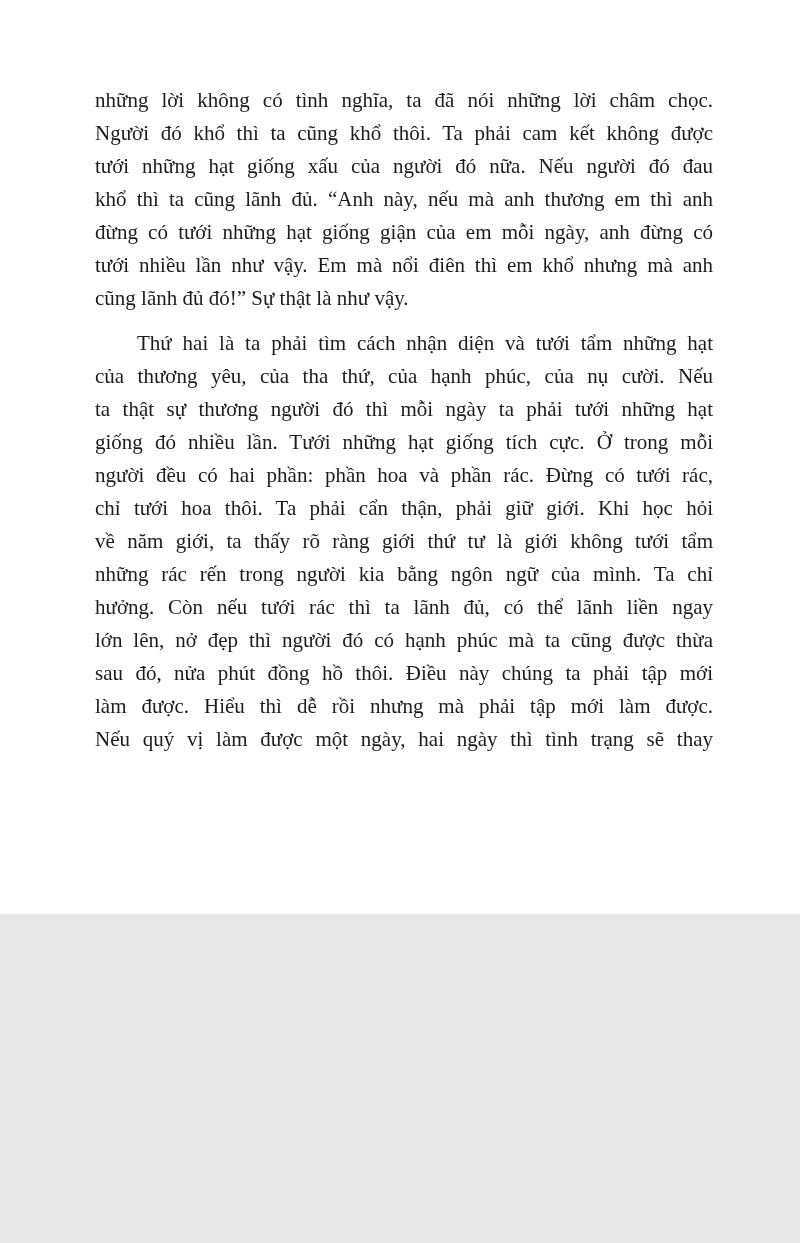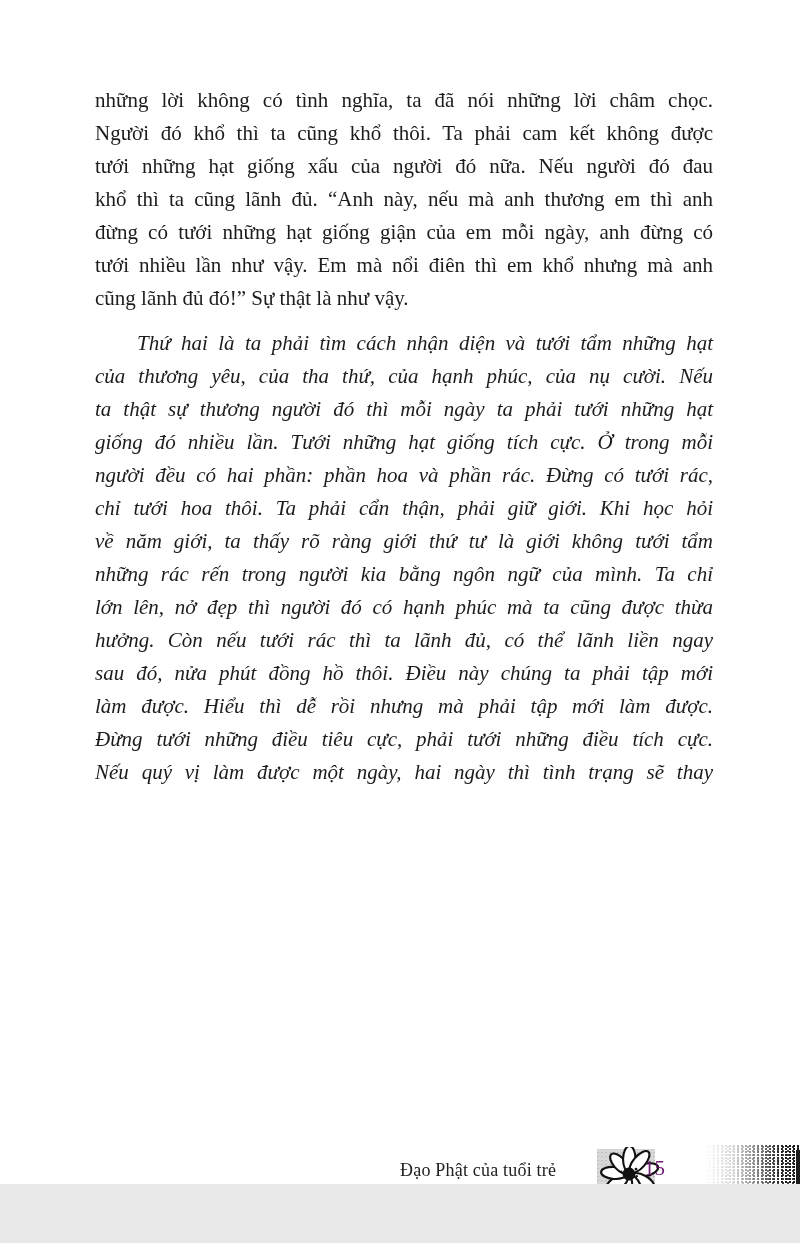--- a/index.html
+++ b/index.html
@@ -1,33 +1,33 @@
 <!DOCTYPE html>
 <html><head>
 <meta charset="utf-8">
 <style>
   * { margin: 0; padding: 0; box-sizing: border-box; }
   html, body { background: #e8e8e8; }
   .page {
     position: relative;
     width: 800px;
-    height: 1184px;
+    height: 914px;
     background: #ffffff;
     overflow: hidden;
     font-family: "Liberation Serif", "DejaVu Serif", serif;
     color: #1c1c1c;
   }
   .text-block {
     position: absolute;
     left: 95px;
     top: 84px;
     width: 618px;
   }
   .paragraph { margin: 0; }
-  .paragraph + .paragraph { margin-top: 12px; font-style: italic; }
+  .paragraph + .paragraph { margin-top: 12px; }
   .text-line {
     font-size: 21px;
     line-height: 33px;
     height: 33px;
     white-space: normal;
     text-align: justify;
     text-align-last: justify;
     color: #1c1c1c;
   }
   .text-line.last-line {
@@ -106,25 +106,24 @@
       </div>
       <div class="paragraph">
         <div class="text-line first-indent">Thứ hai là ta phải tìm cách nhận diện và tưới tẩm những hạt</div>
         <div class="text-line">của thương yêu, của tha thứ, của hạnh phúc, của nụ cười. Nếu</div>
         <div class="text-line">ta thật sự thương người đó thì mỗi ngày ta phải tưới những hạt</div>
         <div class="text-line">giống đó nhiều lần. Tưới những hạt giống tích cực. Ở trong mỗi</div>
         <div class="text-line">người đều có hai phần: phần hoa và phần rác. Đừng có tưới rác,</div>
         <div class="text-line">chỉ tưới hoa thôi. Ta phải cẩn thận, phải giữ giới. Khi học hỏi</div>
         <div class="text-line">về năm giới, ta thấy rõ ràng giới thứ tư là giới không tưới tẩm</div>
         <div class="text-line">những rác rến trong người kia bằng ngôn ngữ của mình. Ta chỉ</div>
+        <div class="text-line">hưởng. Còn nếu tưới rác thì ta lãnh đủ, có thể lãnh liền ngay</div>
         <div class="text-line">lớn lên, nở đẹp thì người đó có hạnh phúc mà ta cũng được thừa</div>
-        <div class="text-line">hưởng. Còn nếu tưới rác thì ta lãnh đủ, có thể lãnh liền ngay</div>
         <div class="text-line">sau đó, nửa phút đồng hồ thôi. Điều này chúng ta phải tập mới</div>
         <div class="text-line">làm được. Hiểu thì dễ rồi nhưng mà phải tập mới làm được.</div>
-        <div class="text-line">Đừng tưới những điều tiêu cực, phải tưới những điều tích cực.</div>
         <div class="text-line">Nếu quý vị làm được một ngày, hai ngày thì tình trạng sẽ thay</div>
       </div>
     </div>
 
   <div class="footer">
     <div class="running-title">Đạo Phật của tuổi trẻ</div>
 
     <div class="flower-block">
       <svg width="70" height="58" viewBox="0 0 70 58" xmlns="http://www.w3.org/2000/svg">
         <defs>

